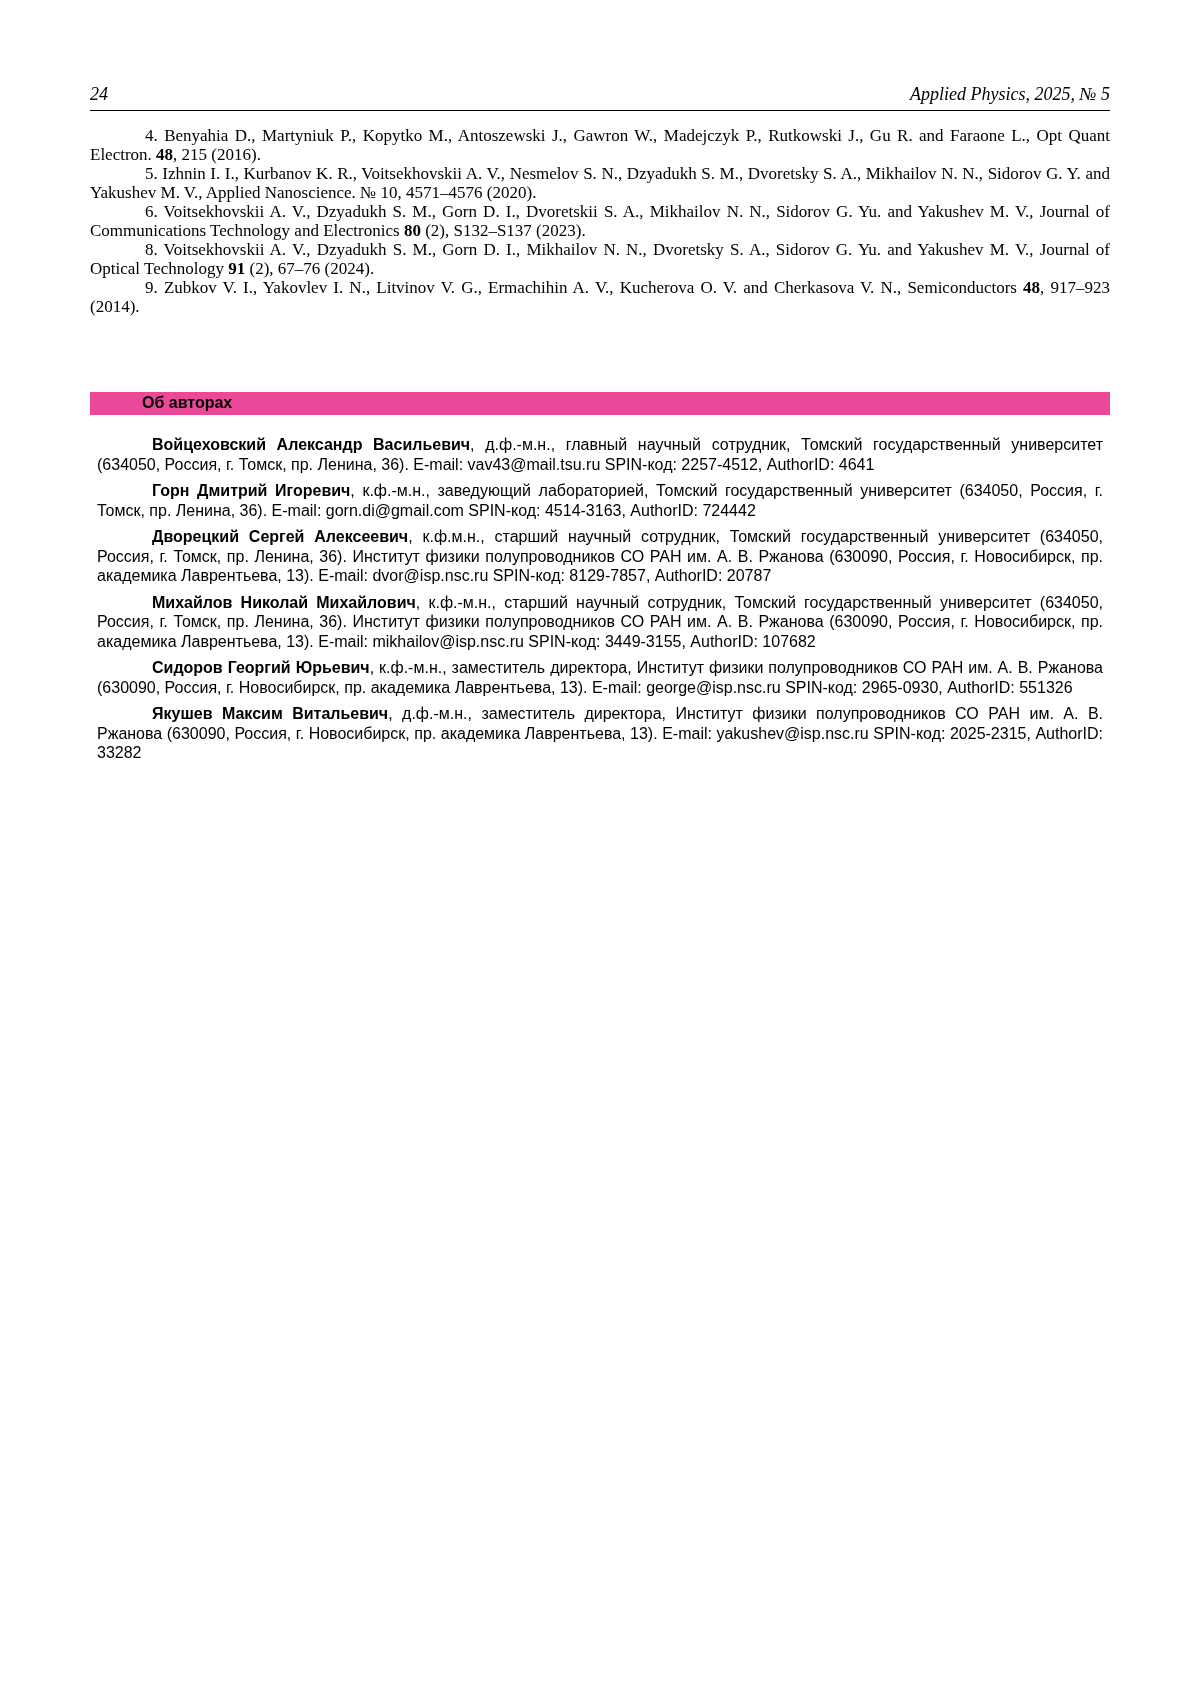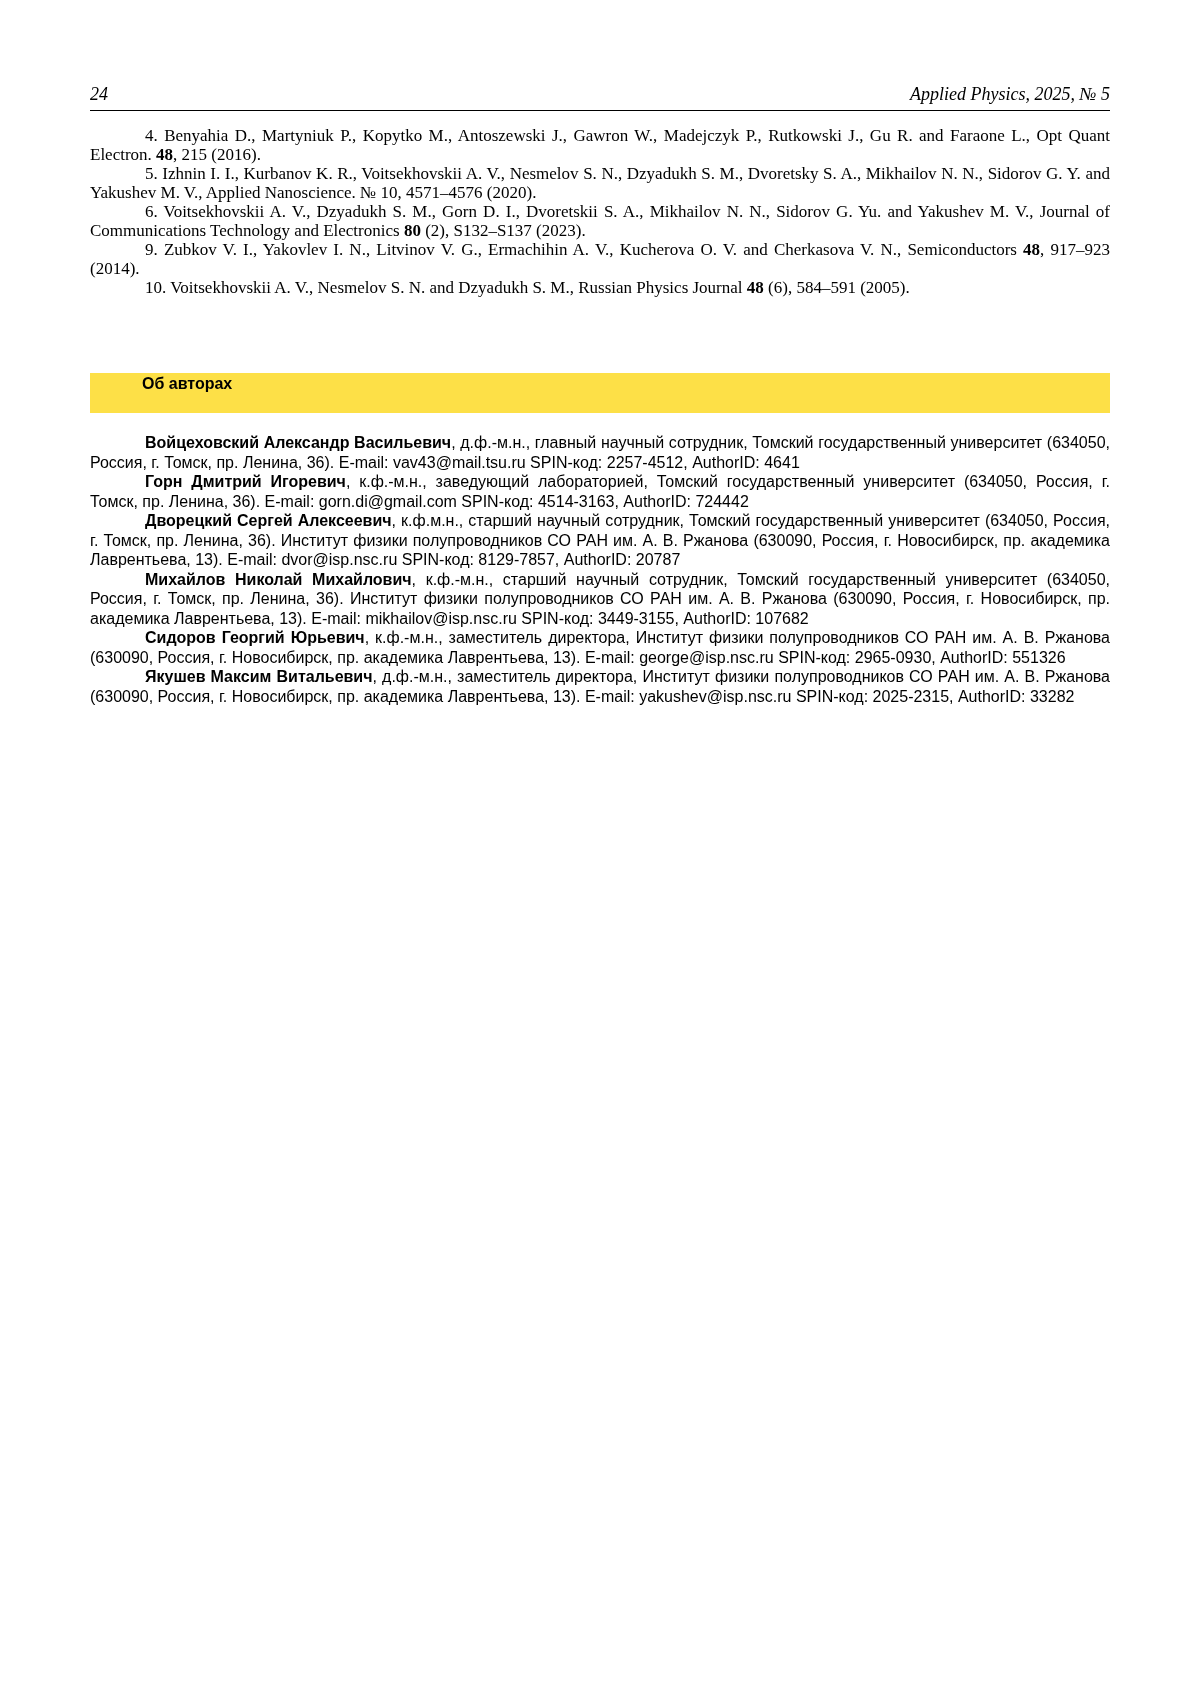--- a/index.html
+++ b/index.html
@@ -37,61 +37,61 @@
     font-size: 17px;
     line-height: 19px;
     text-align: justify;
     text-indent: 55px;
     margin: 0;
   }
   .references p.ref b { font-weight: bold; }
   .section-bar {
     margin-top: 76px;
     width: 100%;
-    background: #fde047;
-    padding: 2px 0 20px 52px;
+    background: #ec4899;
+    padding: 2px 0 3px 52px;
   }
   .section-bar .section-title {
     font-family: "Liberation Sans", sans-serif;
     font-weight: bold;
     font-size: 16px;
     color: #000000;
   }
   .authors-list {
     margin-top: 20px;
   }
   .authors-list p.author {
     font-family: "Liberation Sans", sans-serif;
     font-size: 16px;
     line-height: 19.5px;
     text-align: justify;
     text-indent: 55px;
-    margin: 0;
+    margin: 7px;
   }
   .authors-list p.author b { font-weight: bold; }
 </style>
 </head>
 <body>
 
 <div class="page">
 
   <header class="page-header">
     <span class="page-num">24</span>
     <span class="journal-title">Applied Physics, 2025, № 5</span>
   </header>
 
   <hr class="header-rule">
 
   <section class="references">
     <div id="references-list">
         <p class="ref"><span>4.  Benyahia D.,  Martyniuk P.,  Kopytko M.,  Antoszewski J.,  Gawron W.,  Madejczyk P.,  Rutkowski J.,  Gu R.  and Faraone L., Opt Quant Electron. </span><b>48</b><span>, 215 (2016).</span></p>
         <p class="ref"><span>5.  Izhnin I. I.,  Kurbanov K. R.,  Voitsekhovskii A. V.,  Nesmelov S. N.,  Dzyadukh S. M.,  Dvoretsky S. A.,  Mikhailov N. N., Sidorov G. Y. and Yakushev M. V., Applied Nanoscience. № 10, 4571–4576 (2020).</span></p>
         <p class="ref"><span>6.  Voitsekhovskii A. V.,  Dzyadukh S. M.,  Gorn D. I.,  Dvoretskii S. A.,  Mikhailov N. N.,  Sidorov G. Yu.  and  Yakushev M. V., Journal of Communications Technology and Electronics </span><b>80</b><span> (2), S132–S137 (2023).</span></p>
+        <p class="ref"><span>8.  Voitsekhovskii A. V.,  Dzyadukh S. M.,  Gorn D. I.,  Mikhailov N. N.,  Dvoretsky S. A.,  Sidorov G. Yu.  and  Yakushev M. V., Journal of Optical Technology </span><b>91</b><span> (2), 67–76 (2024).</span></p>
         <p class="ref"><span>9.  Zubkov V. I., Yakovlev I. N., Litvinov V. G., Ermachihin A. V., Kucherova O. V. and Cherkasova V. N., Semiconductors </span><b>48</b><span>, 917–923 (2014).</span></p>
-        <p class="ref"><span>10.  Voitsekhovskii A. V., Nesmelov S. N. and Dzyadukh S. M., Russian Physics Journal </span><b>48</b><span> (6), 584–591 (2005).</span></p>
       </div>
   </section>
 
   <section>
     <div class="section-bar">
       <span class="section-title">Об авторах</span>
     </div>
     <div class="authors-list" id="authors-list">
         <p class="author"><b>Войцеховский Александр Васильевич</b><span>, д.ф.-м.н., главный научный сотрудник, Томский государственный университет (634050, Россия, г. Томск, пр. Ленина, 36). E-mail: vav43@mail.tsu.ru SPIN-код: 2257-4512, AuthorID: 4641</span></p>
         <p class="author"><b>Горн Дмитрий Игоревич</b><span>, к.ф.-м.н., заведующий лабораторией, Томский государственный университет (634050, Россия, г. Томск, пр. Ленина, 36). E-mail: gorn.di@gmail.com SPIN-код: 4514-3163, AuthorID: 724442</span></p>

